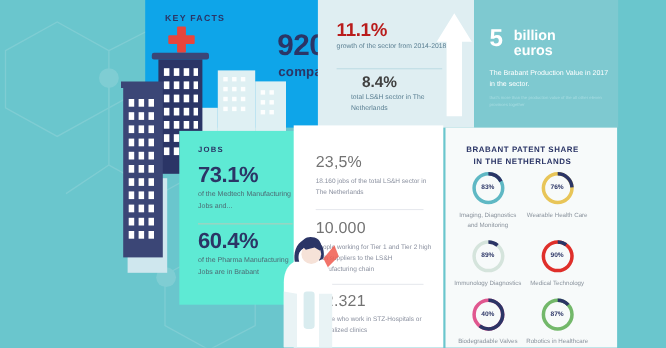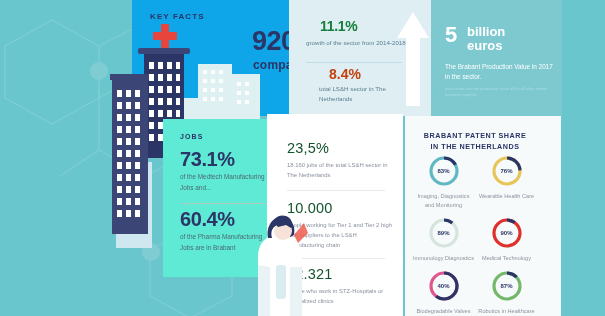--- a/index.html
+++ b/index.html
@@ -21,27 +21,27 @@
   .keyfacts{left:132px;top:0px;width:268px;height:116px;background:#0ea5e9;}
   .kf-title{position:absolute;left:18px;top:12px;font-size:8px;font-weight:bold;
             letter-spacing:1.1px;color:#2b3566;}
   .kf-num{position:absolute;left:120px;top:28px;font-size:27px;font-weight:bold;
           color:#2b3566;letter-spacing:-0.5px;line-height:1;}
   .kf-sub{position:absolute;left:121px;top:58px;font-size:12px;font-weight:bold;
           color:#2b3566;letter-spacing:0.2px;}
 
   
   .growth{left:289px;top:0px;width:142px;height:116px;background:#dfeef2;}
-  .g-big{position:absolute;left:31px;top:18px;font-size:14px;font-weight:bold;
-         color:#15803d;letter-spacing:-0.3px;}
+  .g-big{position:absolute;left:17px;top:18px;font-size:17px;font-weight:bold;
+         color:#b91c1c;letter-spacing:-0.3px;}
   .g-cap{position:absolute;left:17px;top:38px;width:104px;font-size:6.2px;
          color:#5a7f92;line-height:1.55;}
   .g-rule{position:absolute;left:17px;top:62px;width:96px;height:1px;background:#bfdde4;}
   .g-big2{position:absolute;left:40px;top:66px;font-size:14px;font-weight:bold;
-          color:#c2410c;}
+          color:#404040;}
   .g-cap2{position:absolute;left:30px;top:84px;width:92px;font-size:6.2px;
           color:#5a7f92;line-height:1.55;}
   .arrow{position:absolute;left:106px;top:10px;width:36px;height:96px;}
 
   
   .billion{left:431px;top:0px;width:131px;height:116px;background:#7ec9d0;}
   .b-num{position:absolute;left:14px;top:24px;font-size:22px;font-weight:bold;
          color:#ffffff;line-height:1;}
   .b-w1{position:absolute;left:36px;top:24px;font-size:13px;font-weight:bold;color:#fff;}
   .b-w2{position:absolute;left:36px;top:38px;font-size:13px;font-weight:bold;color:#fff;}
@@ -60,21 +60,21 @@
          color:#4c6b74;line-height:1.65;}
   .j-rule{position:absolute;left:17px;top:84px;width:86px;height:1px;background:#aecdbc;}
   .j-big2{position:absolute;left:17px;top:89px;font-size:20px;font-weight:bold;
           color:#2b3566;letter-spacing:-0.4px;}
   .j-cap2{position:absolute;left:17px;top:113px;width:90px;font-size:6.4px;
           color:#4c6b74;line-height:1.65;}
 
   
   .statcol{left:267px;top:114px;width:136px;height:202px;background:#ffffff;}
   .s-blk{position:absolute;left:20px;width:106px;}
-  .s-num{font-size:14.5px;color:#14532d;letter-spacing:0.2px;margin:0 0 4px 0;}
+  .s-num{font-size:14.5px;color:#737373;letter-spacing:0.2px;margin:0 0 4px 0;}
   .s-cap{font-size:5.9px;color:#8a909f;line-height:1.7;}
   .s-rule{position:absolute;left:20px;width:98px;height:1px;background:#e7e9ee;}
 
   
   .patent{left:405px;top:116px;width:156px;height:200px;background:#f7fafa;}
   .p-title{position:absolute;left:0;top:14px;width:140px;text-align:center;
            font-size:7.2px;font-weight:bold;letter-spacing:0.5px;color:#2b3566;
            line-height:1.55;}
   .donut-grid{position:absolute;left:8px;top:38px;width:124px;
               display:grid;grid-template-columns:1fr 1fr;gap:6px 2px;}

